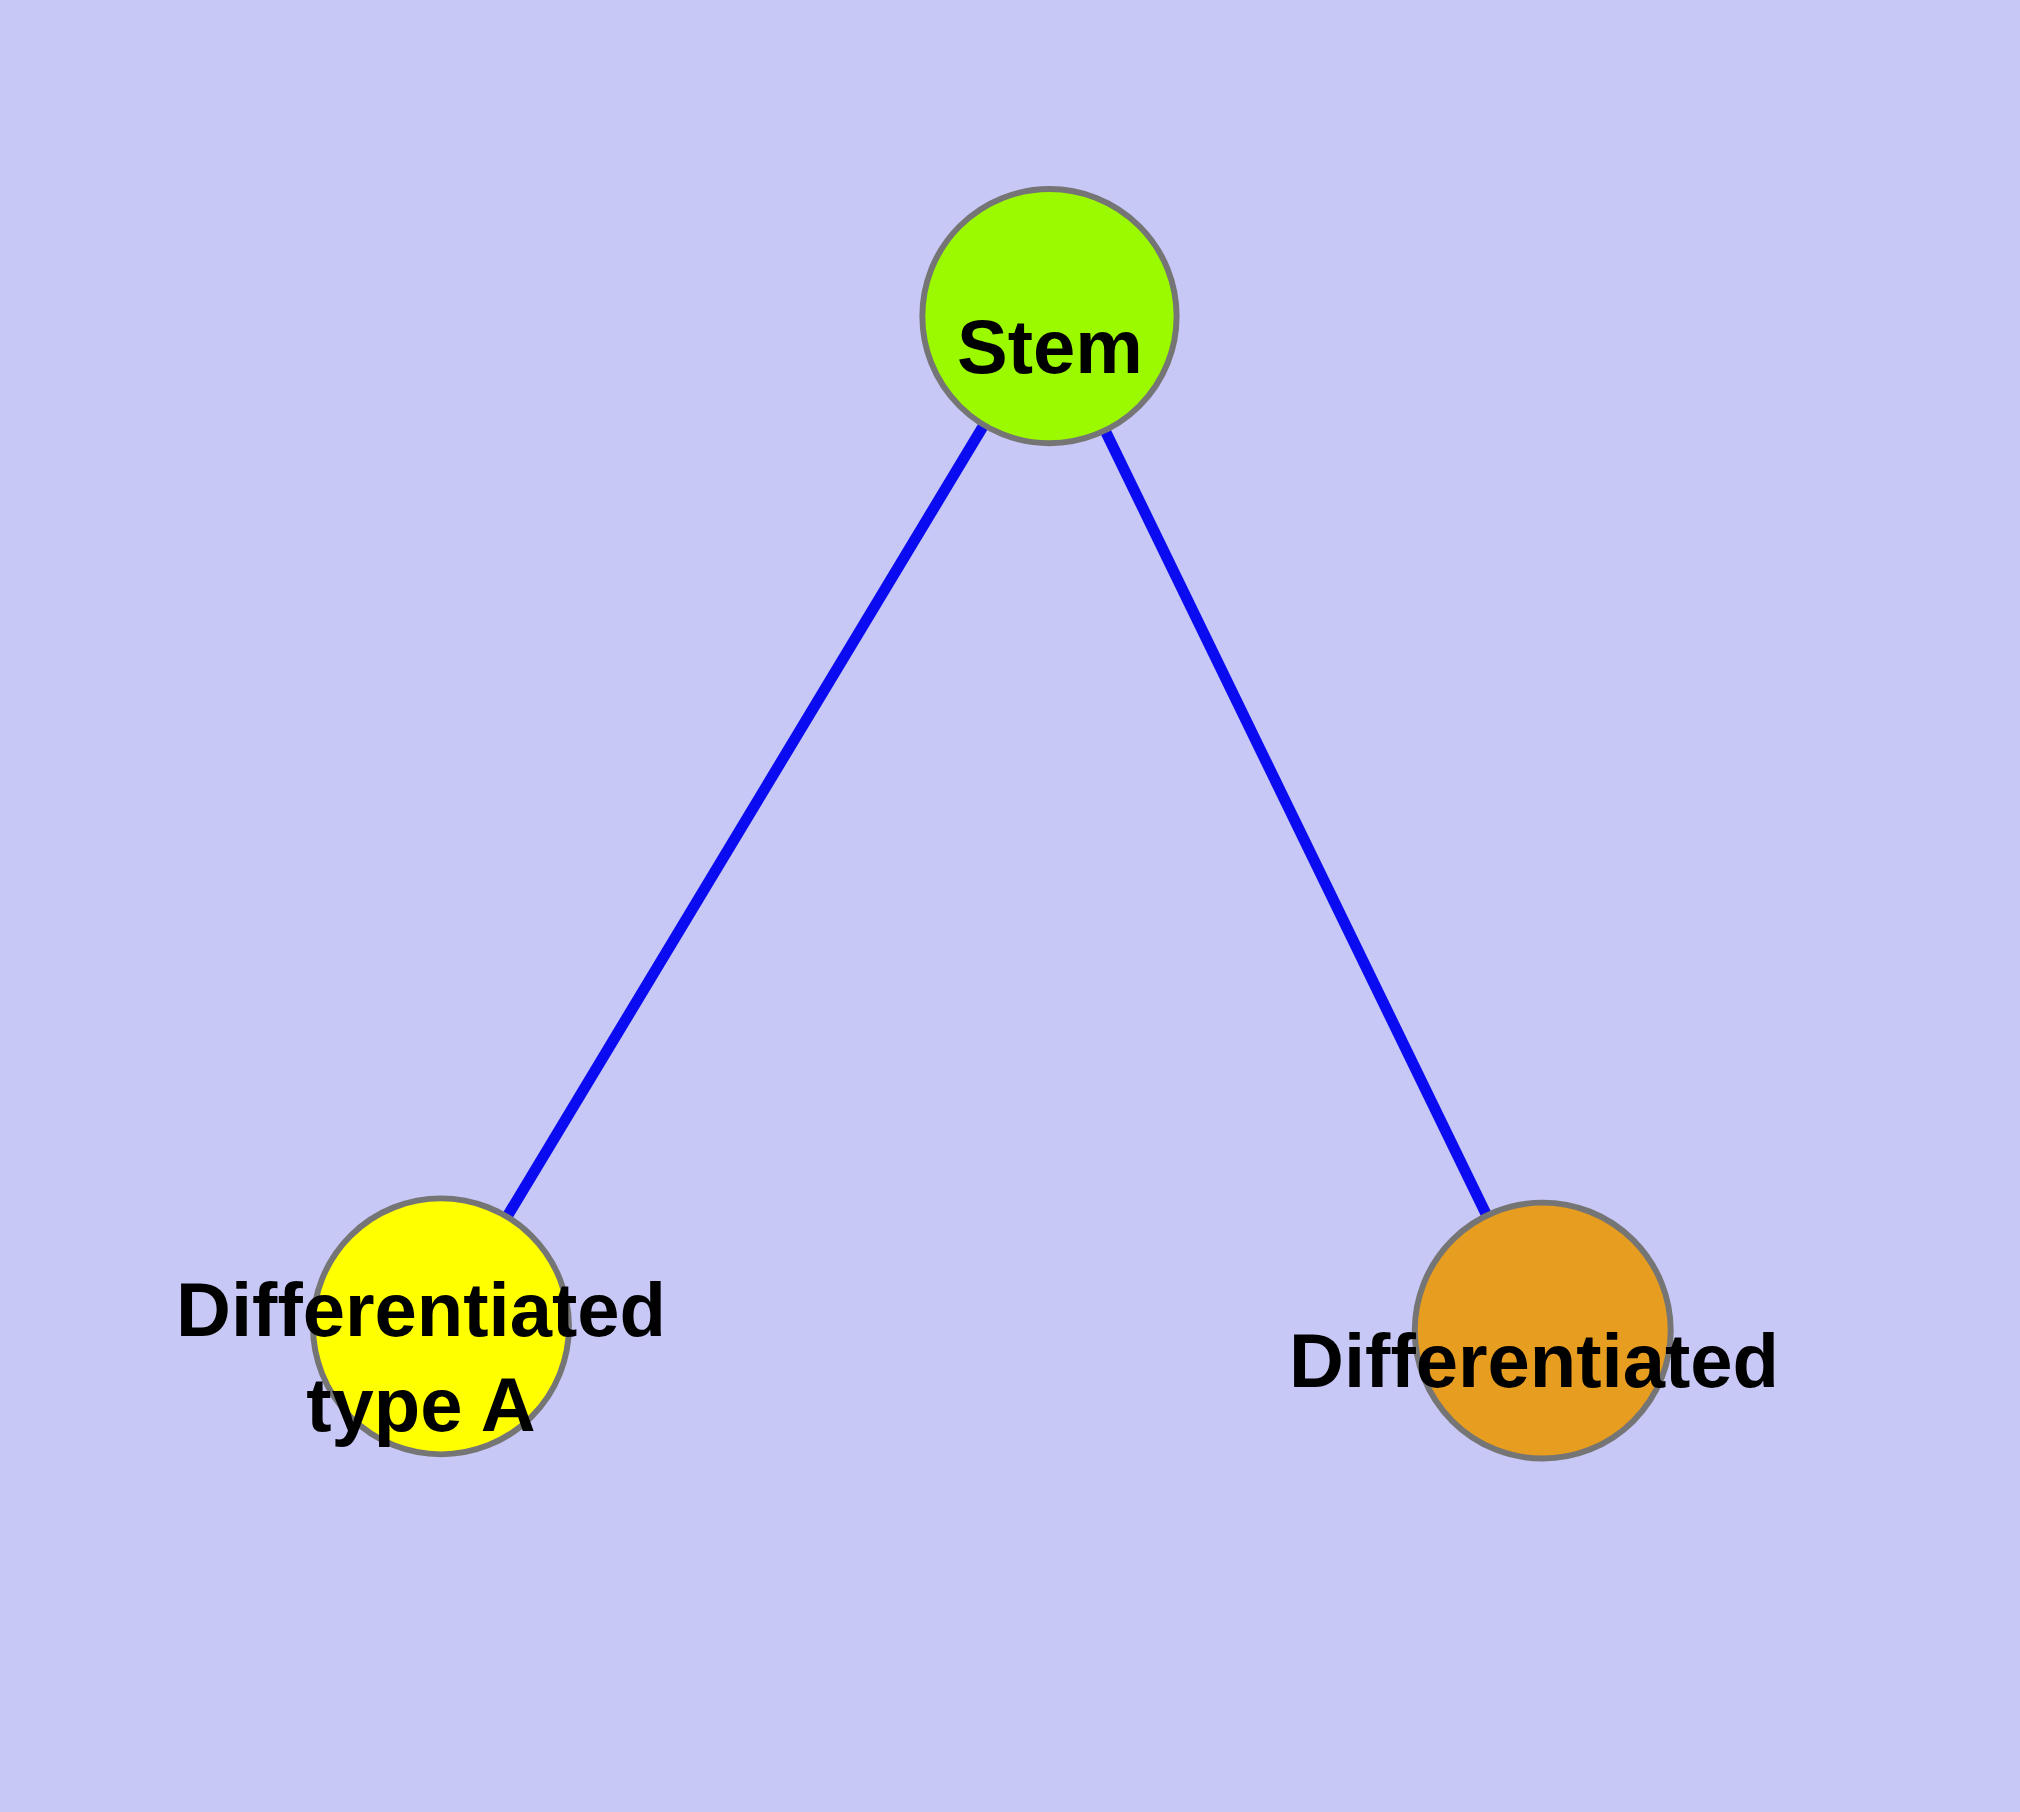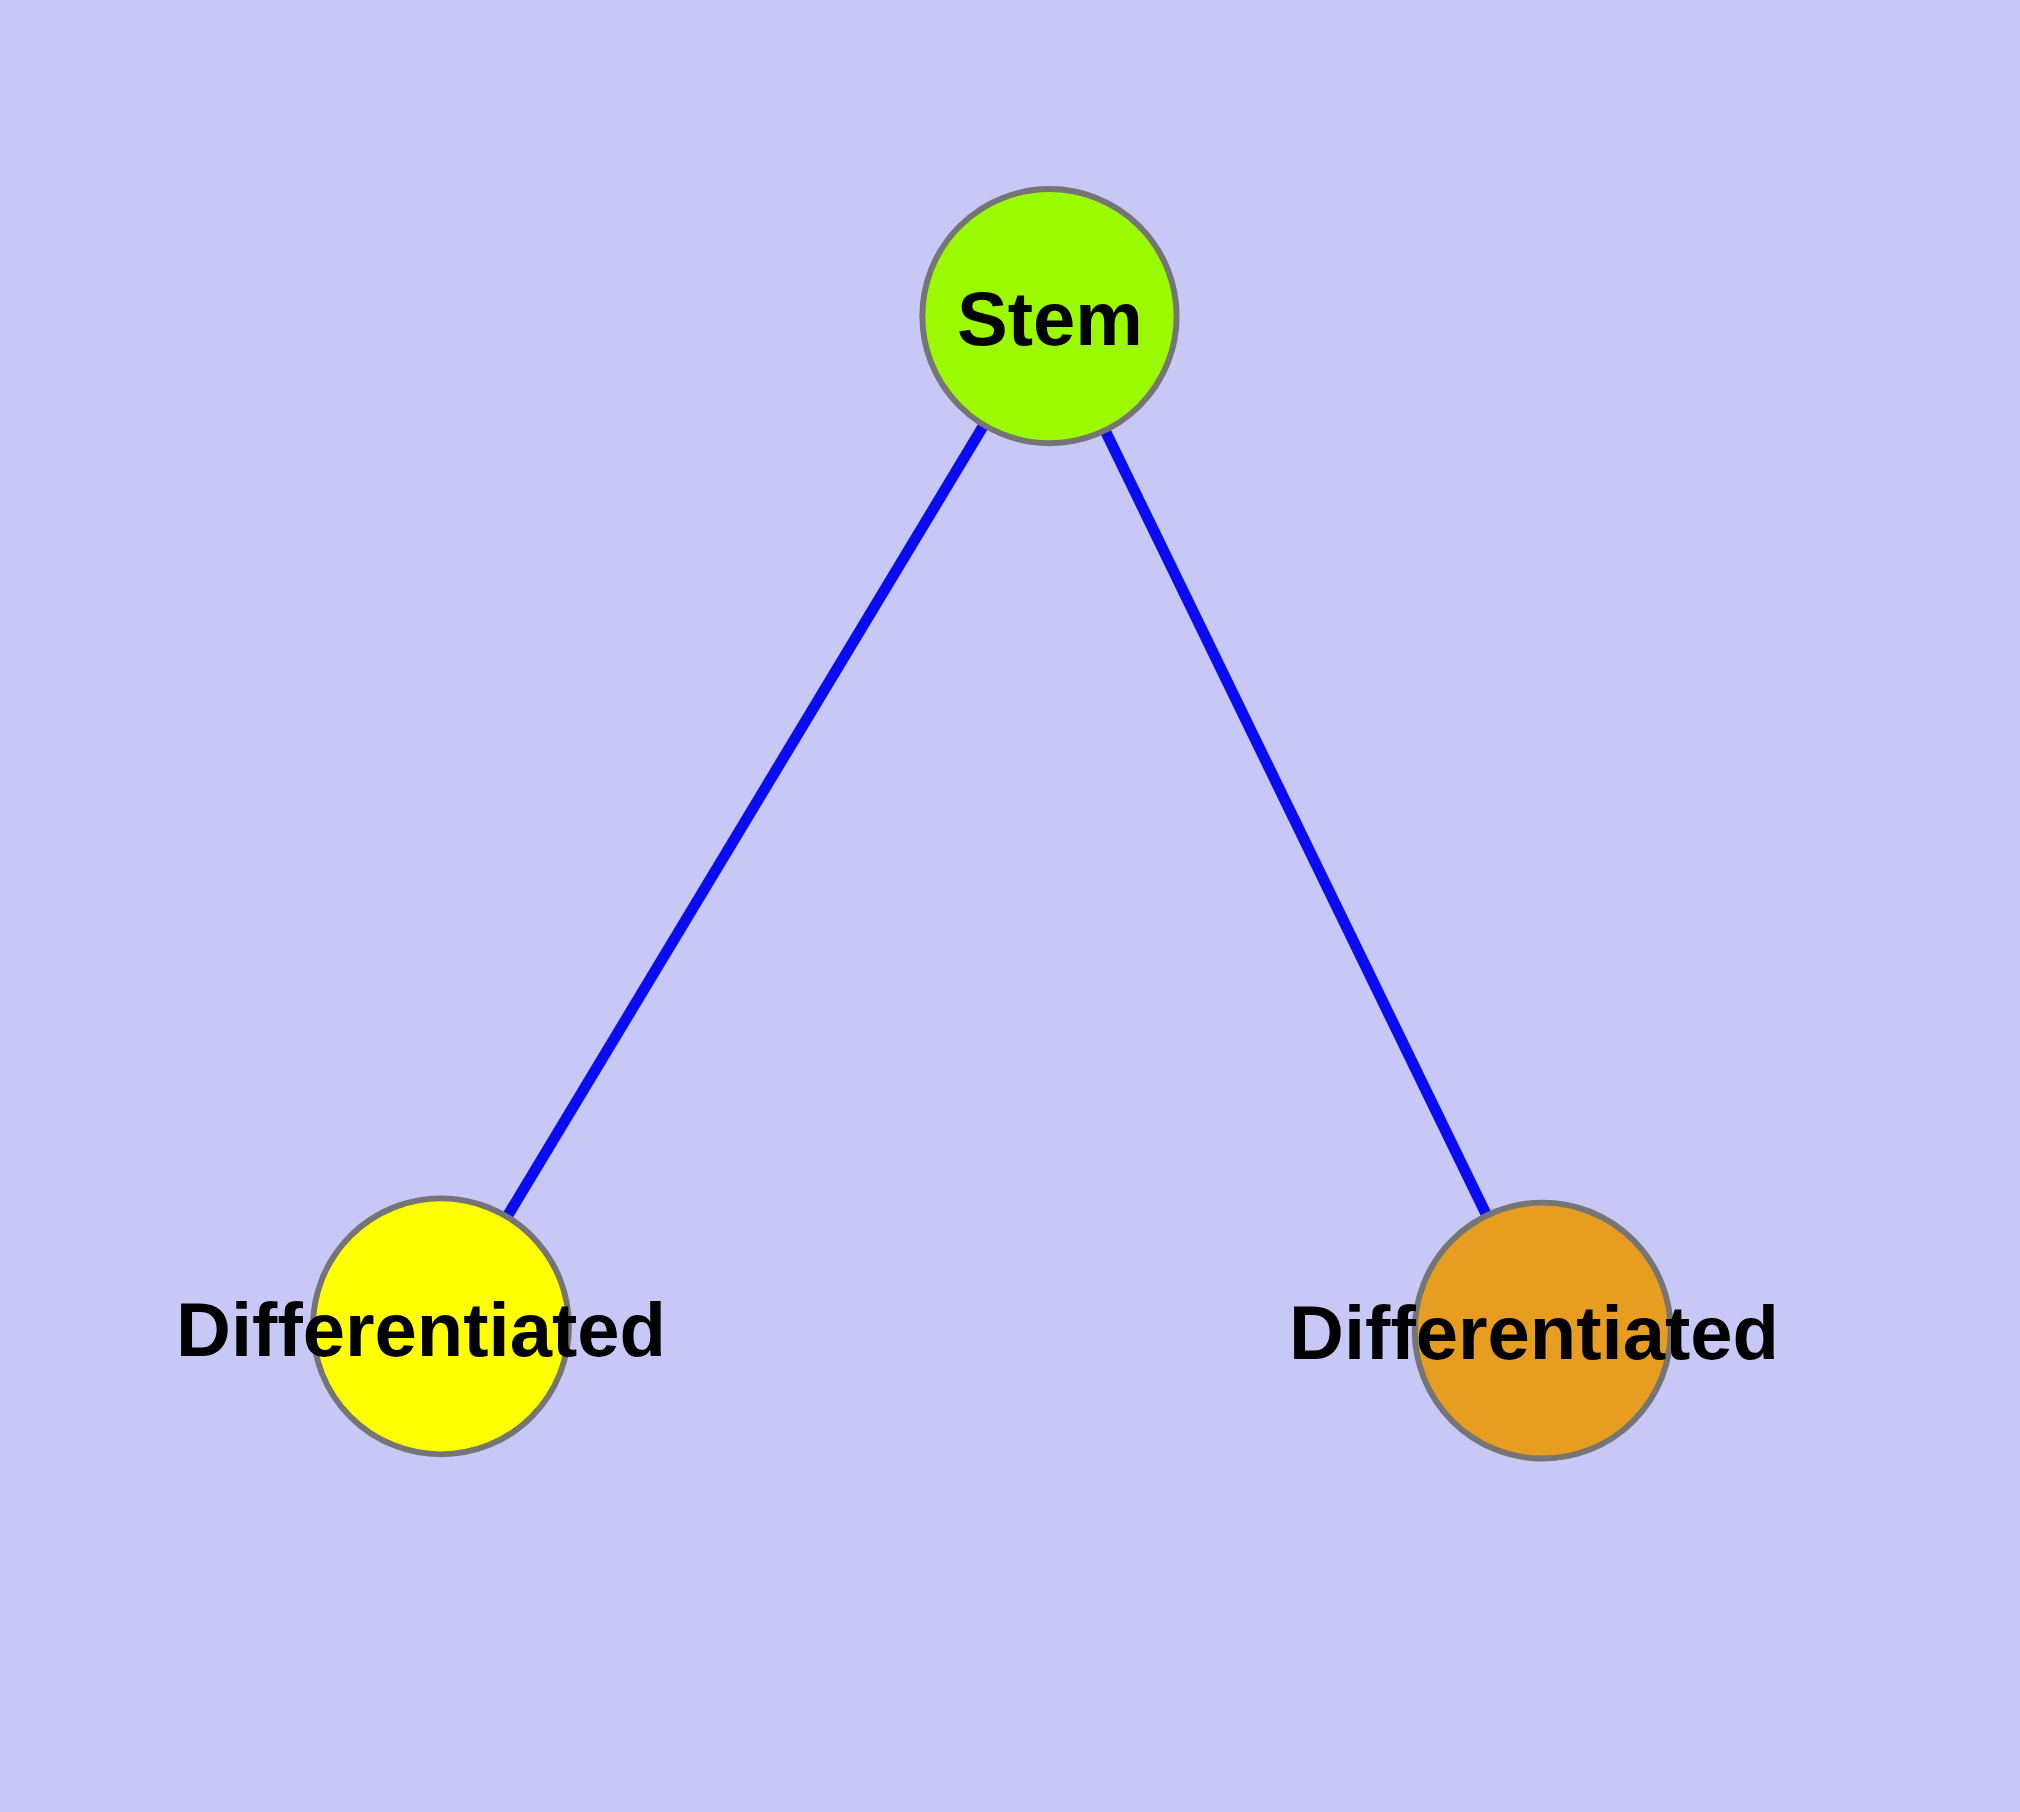--- a/index.html
+++ b/index.html
@@ -36,20 +36,21 @@
   .node-label {
     position: absolute;
     transform: translate(-50%, -50%);
     color: #000000;
     font-weight: bold;
     font-size: 76px;
     line-height: 95px;
     text-align: center;
     white-space: nowrap;
     letter-spacing: 0px;
+    margin-top: 28px;
   }
   .label-stem   { left: 1050px; top: 318px;  }
   .label-type-a { left: 421px;  top: 1329px; }
   .label-type-b { left: 1534px; top: 1332px; }
 </style>
 </head>
 <body>
 
 <div class="canvas">
 
@@ -60,20 +61,21 @@
 
     <circle class="node-circle" cx="1238" cy="373" r="150" fill="#9CFA00"></circle>
     <circle class="node-circle" cx="520" cy="1565" r="151" fill="#FFFF00"></circle>
     <circle class="node-circle" cx="1820" cy="1570" r="151" fill="#E79D1F"></circle>
   </svg>
 
   <div class="node-label label-stem">Stem</div>
 
   <div class="node-label label-type-a">
     <div>Differentiated</div>
+    <div>type A</div>
   </div>
 
   <div class="node-label label-type-b">
     <div>Differentiated</div>
   </div>
 
 </div>
 
 
 </body></html>

